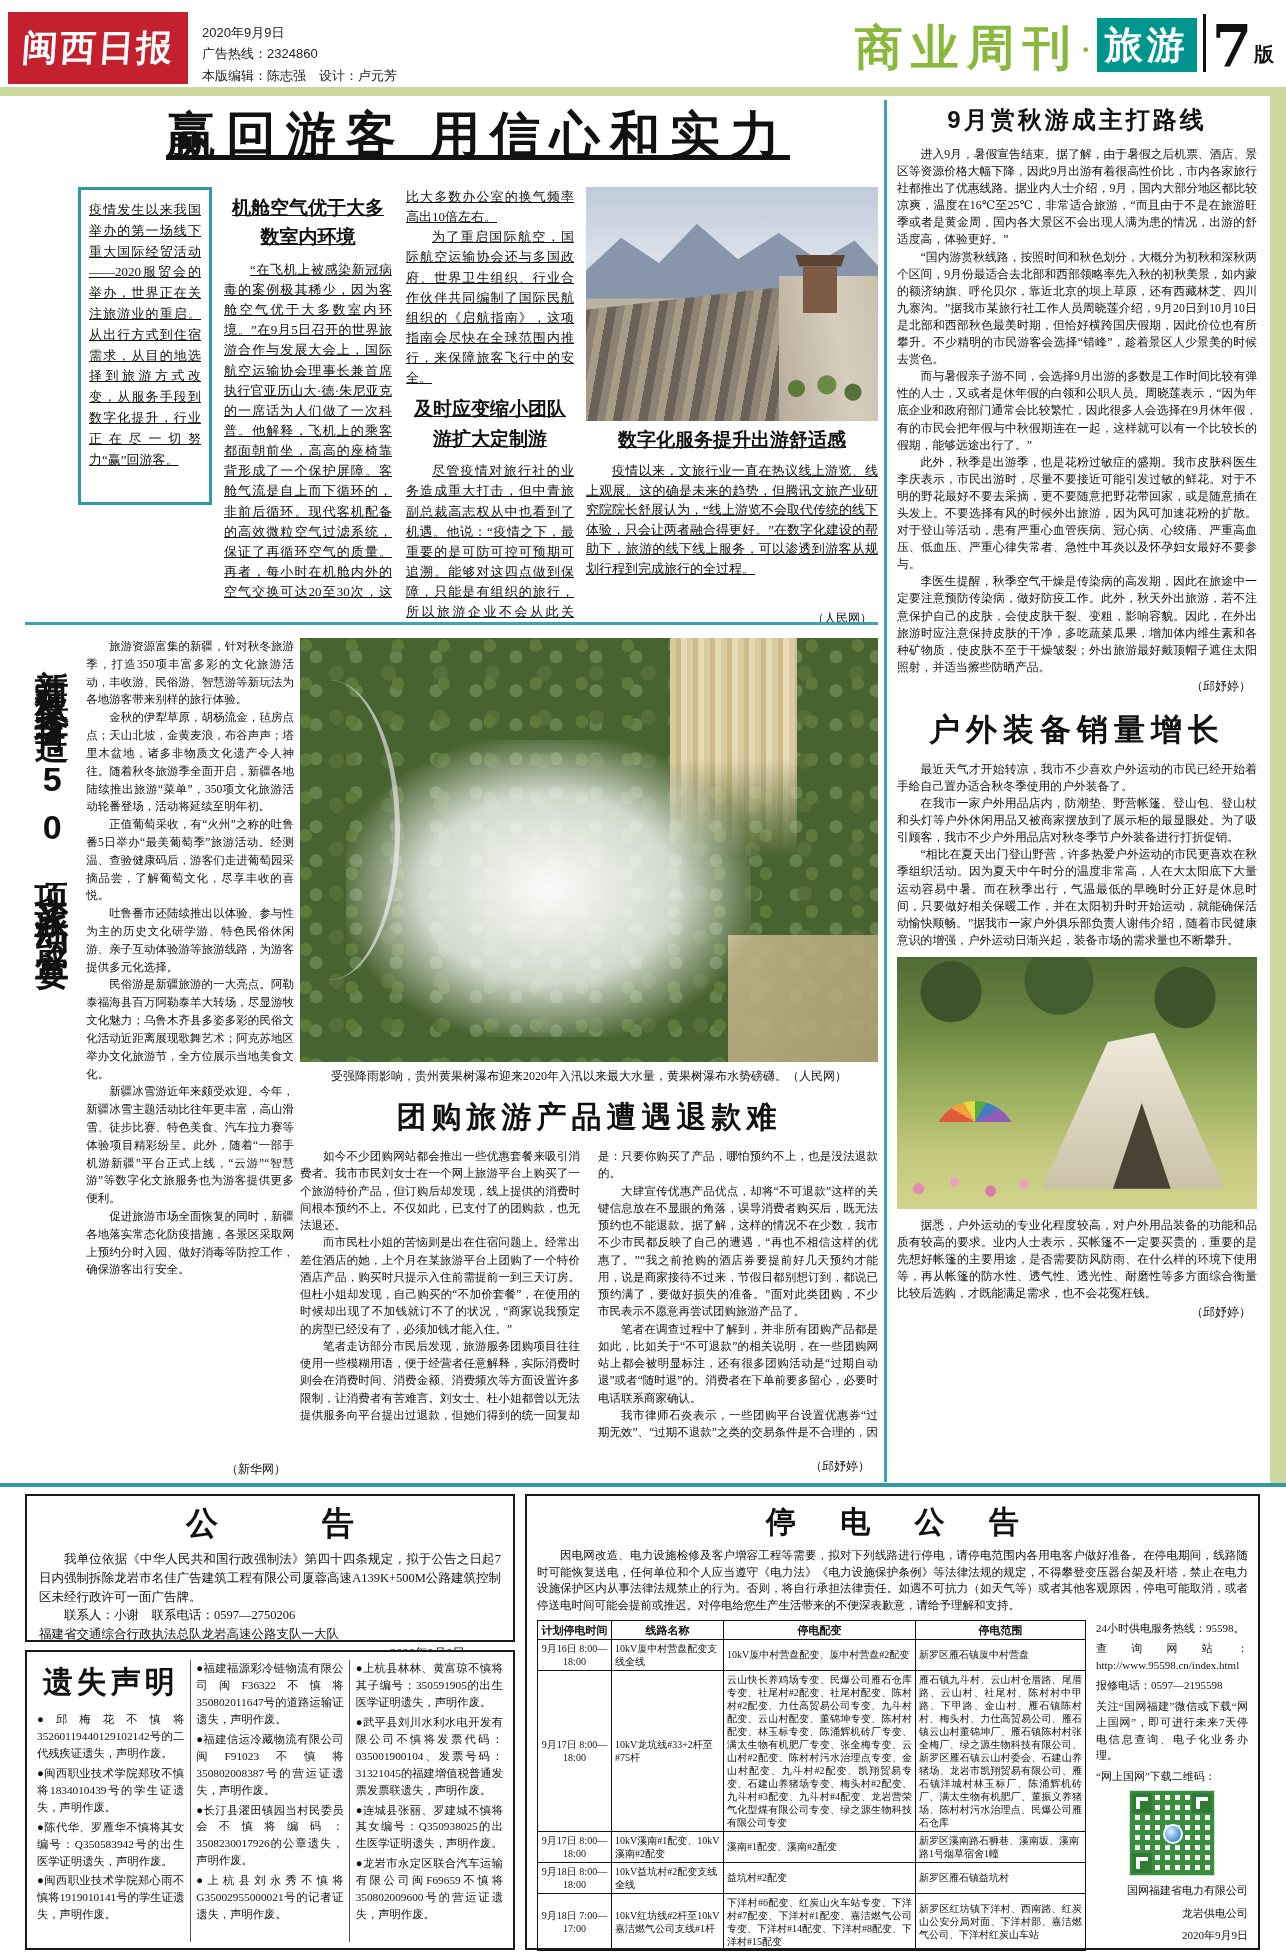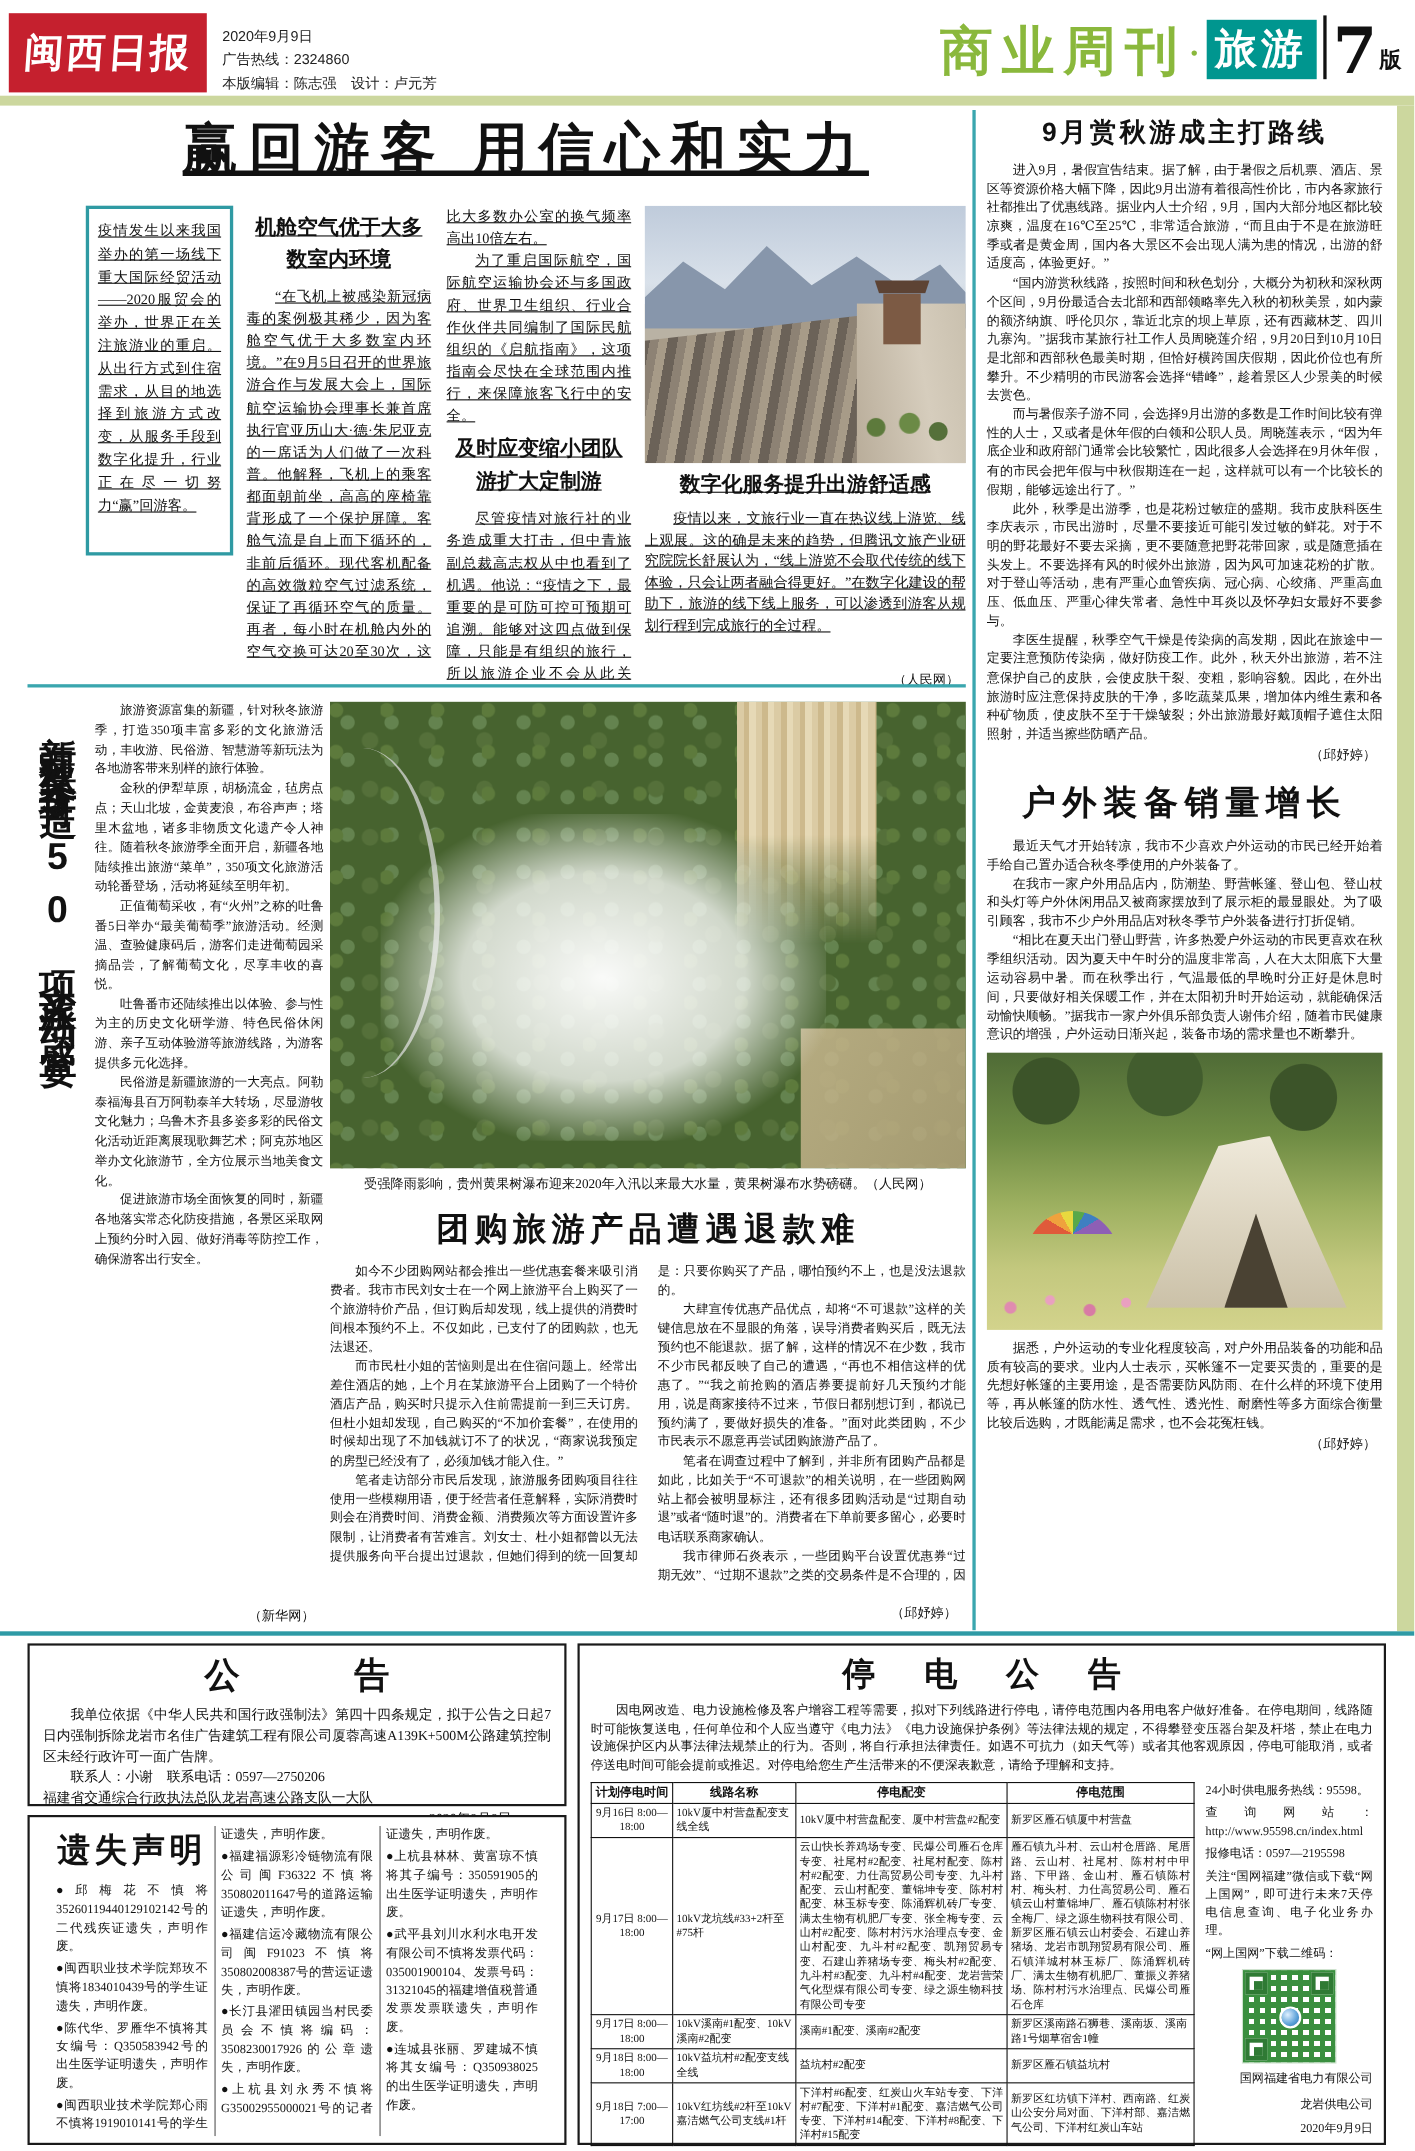--- a/index.html
+++ b/index.html
@@ -134,21 +134,21 @@
   
   .adbox { border:2px solid #1a1a1a; background:#fff; }
   #notice-box { position:absolute; left:25px; top:1494px; width:490px; height:148px; padding:6px 12px; }
   #notice-box h2 { text-align:center; font-size:32px; font-weight:900; letter-spacing:36px; text-indent:36px;
                    font-family:"Liberation Sans",sans-serif; margin-bottom:4px; }
   #notice-box p { font-size:12.5px; line-height:1.5; text-align:justify; }
   #notice-box .ind { text-indent:2em; }
   #notice-box .sig { text-align:left; }
   #notice-box .date { text-align:right; padding-right:36px; }
 
-  #loss-box { position:absolute; left:25px; top:1650px; width:490px; height:300px; padding:8px 24px; }
+  #loss-box { position:absolute; left:25px; top:1650px; width:490px; height:300px; padding:8px 10px; }
   .loss-cols { column-count:3; column-gap:12px; column-rule:1px solid #555; height:282px; overflow:hidden; }
   #loss-box h2 { font-size:30px; font-weight:900; letter-spacing:4px; text-align:center;
                  font-family:"Liberation Sans",sans-serif; margin:2px 0 8px; }
   #loss-box p { font-size:11.3px; line-height:1.5; text-align:justify; margin-bottom:3px; }
 
   #outage-box { position:absolute; left:525px; top:1494px; width:735px; height:456px; padding:6px 10px; }
   #outage-box h2 { text-align:center; font-size:30px; font-weight:900; letter-spacing:18px; text-indent:18px;
                    font-family:"Liberation Sans",sans-serif; margin-bottom:4px; }
   #outage-box .intro { font-size:11.5px; line-height:1.45; text-align:justify; text-indent:2em; margin-bottom:6px; }
   .outage-flex { display:flex; gap:10px; }
@@ -231,20 +231,21 @@
   <div id="lead-rule"></div>
   <div id="divider-v"></div>
 
   <div id="xinjiang">
     <div class="xj-title">新疆秋冬季打造350项文旅活动『盛宴』</div>
     <p>旅游资源富集的新疆，针对秋冬旅游季，打造350项丰富多彩的文化旅游活动，丰收游、民俗游、智慧游等新玩法为各地游客带来别样的旅行体验。</p>
     <p>金秋的伊犁草原，胡杨流金，毡房点点；天山北坡，金黄麦浪，布谷声声；塔里木盆地，诸多非物质文化遗产令人神往。随着秋冬旅游季全面开启，新疆各地陆续推出旅游“菜单”，350项文化旅游活动轮番登场，活动将延续至明年初。</p>
     <p>正值葡萄采收，有“火州”之称的吐鲁番5日举办“最美葡萄季”旅游活动。经测温、查验健康码后，游客们走进葡萄园采摘品尝，了解葡萄文化，尽享丰收的喜悦。</p>
     <p>吐鲁番市还陆续推出以体验、参与性为主的历史文化研学游、特色民俗休闲游、亲子互动体验游等旅游线路，为游客提供多元化选择。</p>
     <p>民俗游是新疆旅游的一大亮点。阿勒泰福海县百万阿勒泰羊大转场，尽显游牧文化魅力；乌鲁木齐县多姿多彩的民俗文化活动近距离展现歌舞艺术；阿克苏地区举办文化旅游节，全方位展示当地美食文化。</p>
+    <p>新疆冰雪游近年来颇受欢迎。今年，新疆冰雪主题活动比往年更丰富，高山滑雪、徒步比赛、特色美食、汽车拉力赛等体验项目精彩纷呈。此外，随着“一部手机游新疆”平台正式上线，“云游”“智慧游”等数字化文旅服务也为游客提供更多便利。</p>
     <p>促进旅游市场全面恢复的同时，新疆各地落实常态化防疫措施，各景区采取网上预约分时入园、做好消毒等防控工作，确保游客出行安全。</p>
     <div class="byline">（新华网）</div>
   </div>
 
   <div id="waterfall-block">
     <div class="photo-waterfall">
       <div class="wf-road"></div>
       <div class="wf-fall"></div>
       <div class="wf-river"></div>
       <div class="wf-mist"></div>

